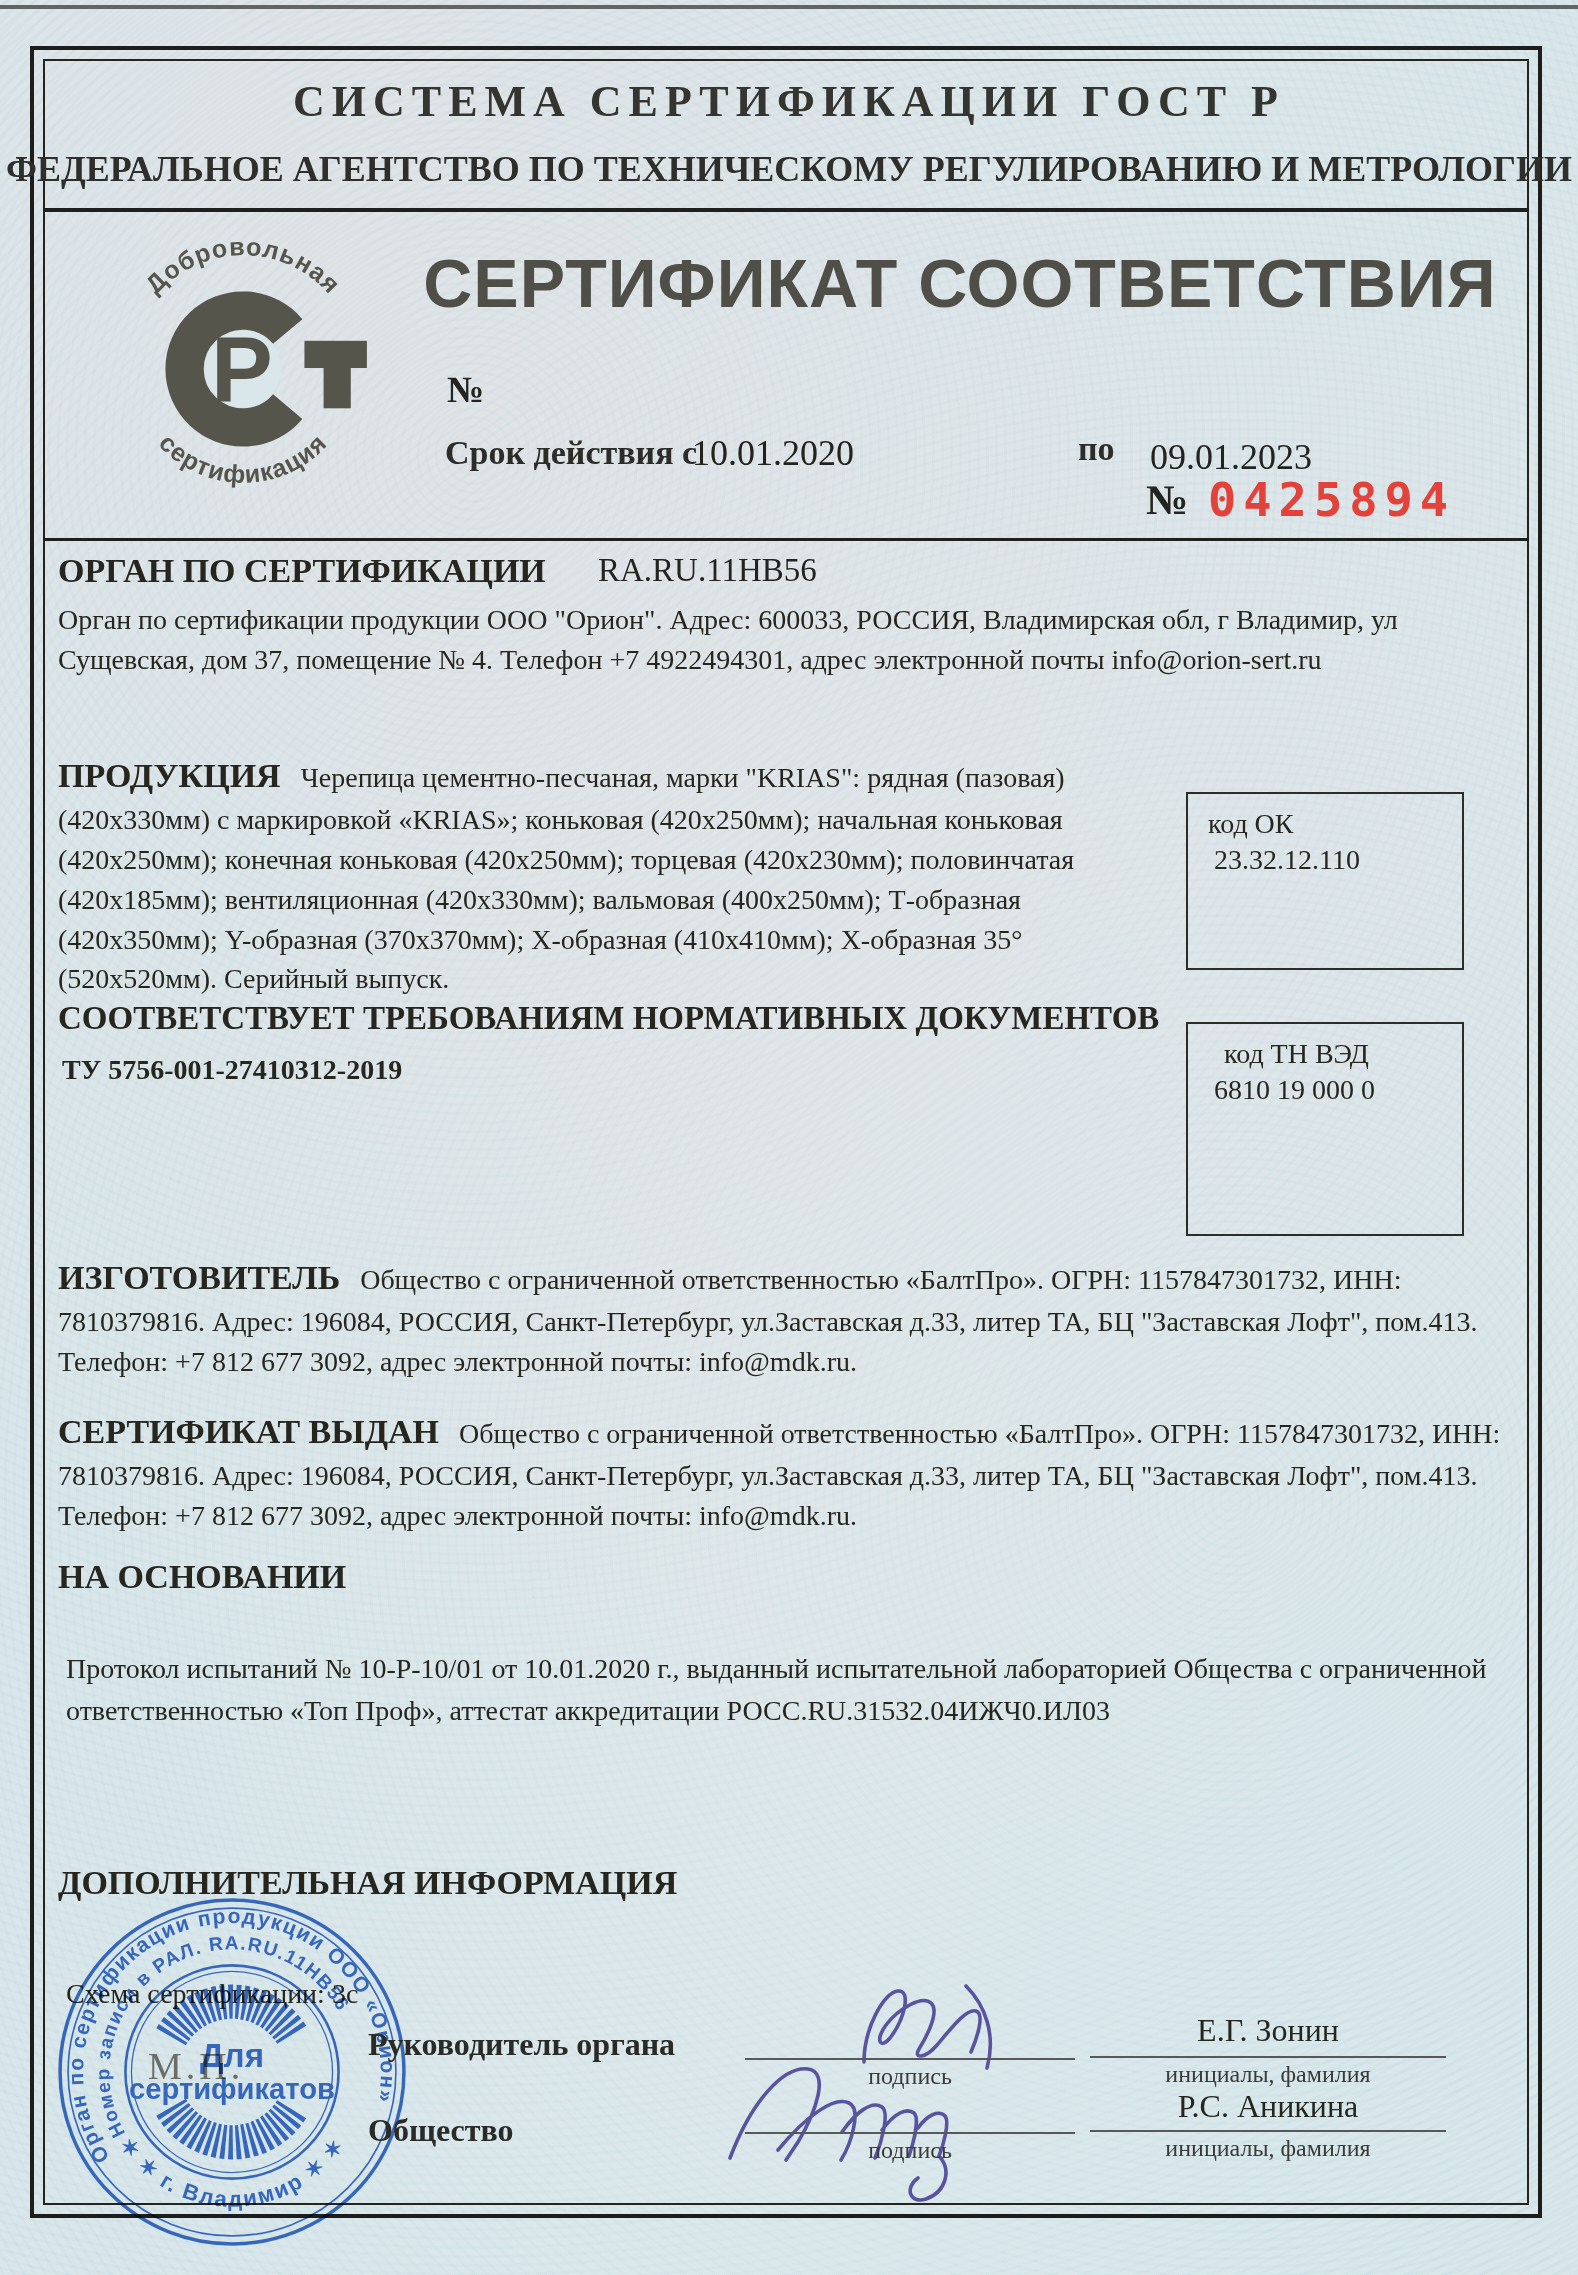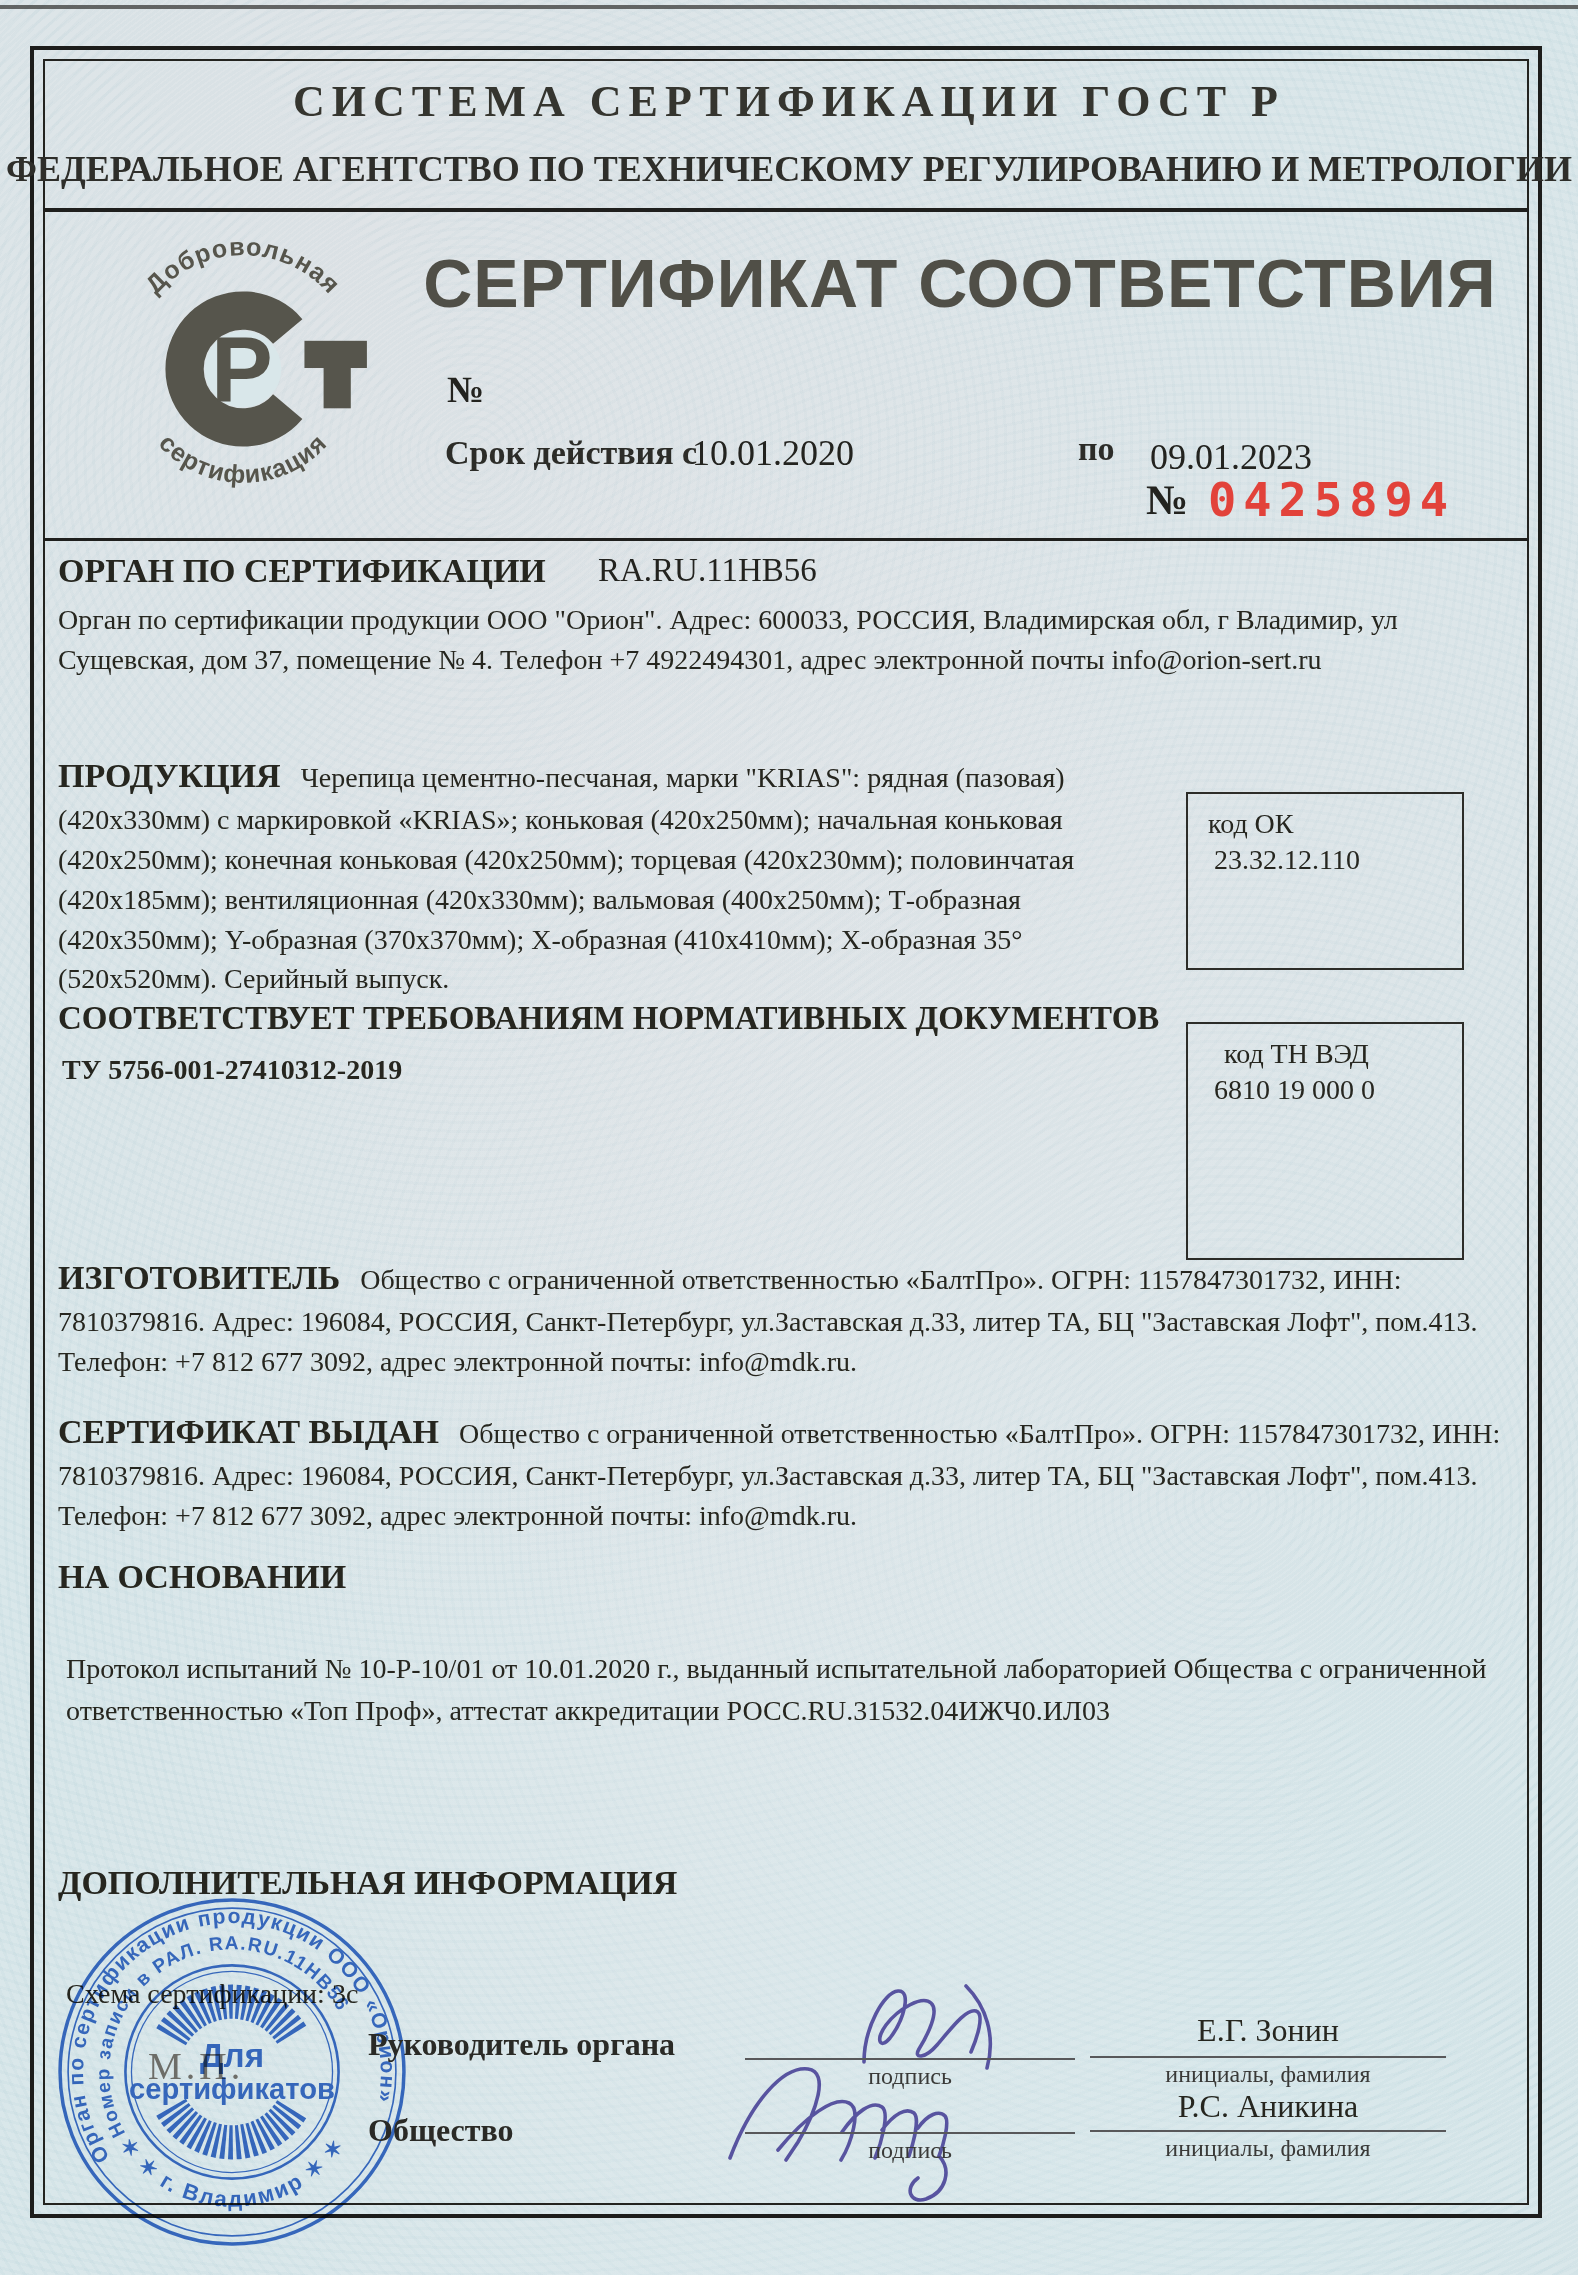--- a/index.html
+++ b/index.html
@@ -100,21 +100,21 @@
   </p>
 
   <div class="abs codebox" style="left:1186px;top:792px;width:278px;height:178px;">
     <div class="cb-l">код ОК</div>
     <div class="cb-v">23.32.12.110</div>
   </div>
 
   <div class="abs sec-h" style="left:58px;top:1000px;font-size:33px;">СООТВЕТСТВУЕТ ТРЕБОВАНИЯМ НОРМАТИВНЫХ ДОКУМЕНТОВ</div>
   <div class="abs body-t" style="left:62px;top:1050px;font-weight:bold;">ТУ 5756-001-27410312-2019</div>
 
-  <div class="abs codebox" style="left:1186px;top:1022px;width:278px;height:238px;">
+  <div class="abs codebox" style="left:1186px;top:1022px;width:278px;height:214px;">
     <div class="cb-l" style="padding-left:36px;">код ТН ВЭД</div>
     <div class="cb-v">6810 19 000 0</div>
   </div>
 
   <p class="abs body-t" style="left:58px;top:1254px;width:1462px;margin:0;">
     <span class="inline-h">ИЗГОТОВИТЕЛЬ</span><span>Общество с ограниченной ответственностью «БалтПро». ОГРН: 1157847301732, ИНН: 7810379816. Адрес: 196084, РОССИЯ, Санкт-Петербург, ул.Заставская д.33, литер ТА, БЦ "Заставская  Лофт", пом.413. Телефон: +7 812 677 3092, адрес электронной почты: info@mdk.ru.</span>
   </p>
 
   <p class="abs body-t" style="left:58px;top:1408px;width:1462px;margin:0;">
     <span class="inline-h">СЕРТИФИКАТ ВЫДАН</span><span>Общество с ограниченной ответственностью «БалтПро». ОГРН: 1157847301732, ИНН: 7810379816. Адрес: 196084, РОССИЯ, Санкт-Петербург, ул.Заставская д.33, литер ТА, БЦ "Заставская  Лофт", пом.413. Телефон: +7 812 677 3092, адрес электронной почты: info@mdk.ru.</span>

